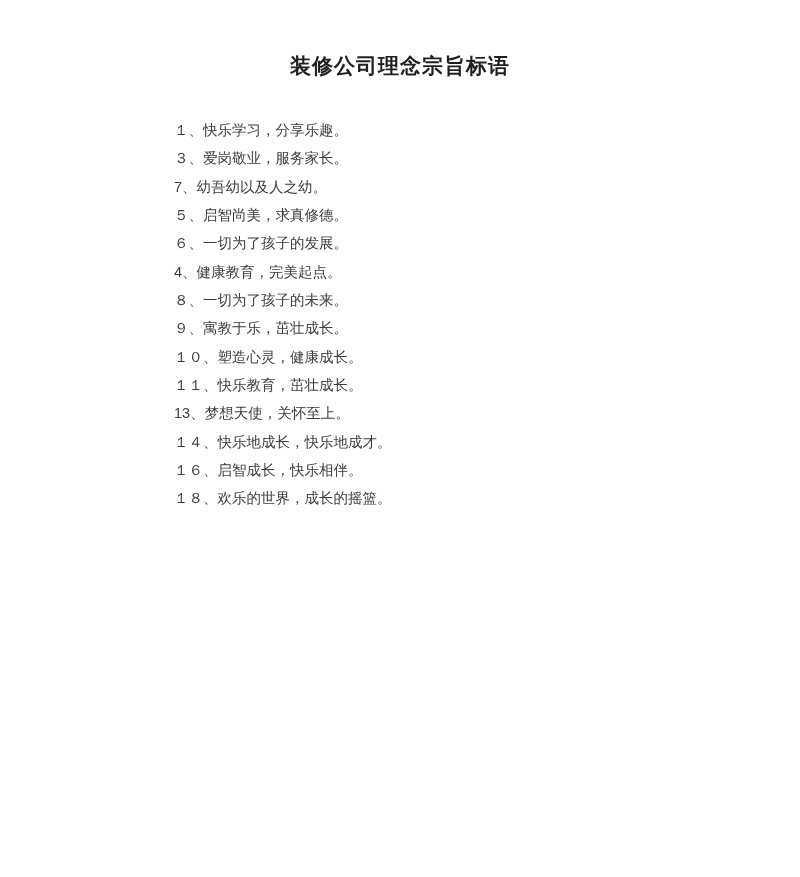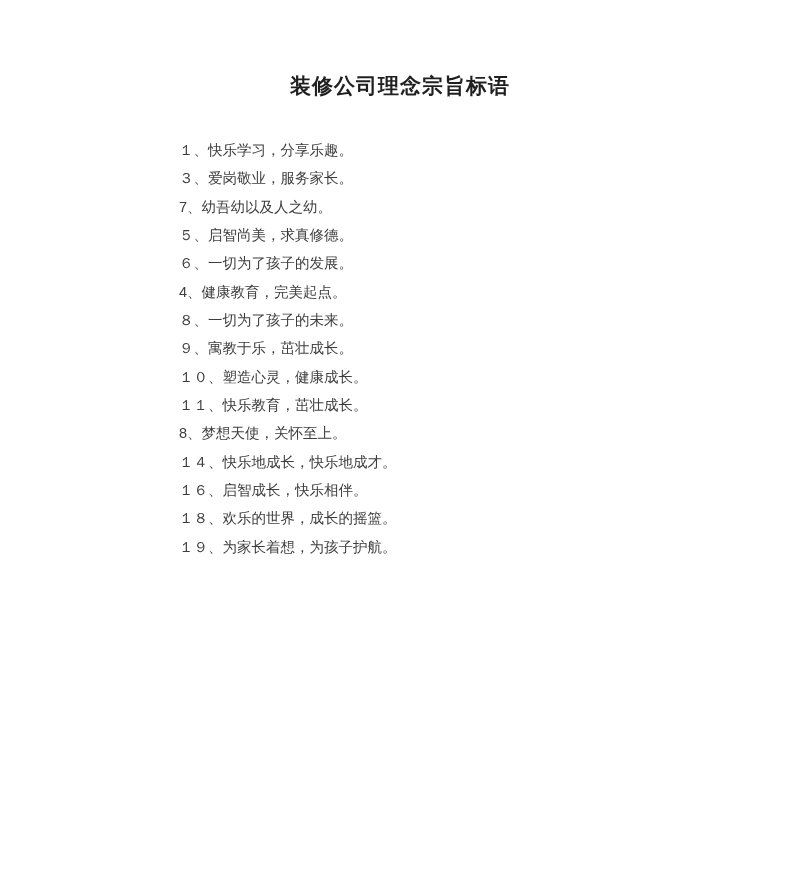--- a/index.html
+++ b/index.html
@@ -11,35 +11,35 @@
     width: 800px;
     height: 877px;
     overflow: hidden;
     font-family: "Liberation Sans", "DejaVu Sans", sans-serif;
   }
   .doc-page {
     width: 800px;
     height: 877px;
     background: #ffffff;
     box-sizing: border-box;
-    padding-top: 72px;
+    padding-top: 52px;
   }
   .doc-title {
     margin: 0;
     text-align: center;
     font-size: 21px;
     line-height: 28px;
     font-weight: bold;
     color: #1f1f1f;
     letter-spacing: 1px;
     font-family: "Liberation Sans", "DejaVu Sans", sans-serif;
   }
   .slogan-list {
     list-style: none;
-    margin: 36px 0 0 9px;
+    margin: 36px 0 0 4px;
     padding: 0 0 0 170px;
   }
   .slogan-list li {
     font-size: 14.5px;
     line-height: 28.35px;
     color: #3d3d3d;
     white-space: nowrap;
     font-family: "Liberation Sans", "DejaVu Sans", sans-serif;
   }
 </style>
@@ -52,19 +52,18 @@
     <li>１、快乐学习，分享乐趣。</li>
     <li>３、爱岗敬业，服务家长。</li>
     <li>7、幼吾幼以及人之幼。</li>
     <li>５、启智尚美，求真修德。</li>
     <li>６、一切为了孩子的发展。</li>
     <li>4、健康教育，完美起点。</li>
     <li>８、一切为了孩子的未来。</li>
     <li>９、寓教于乐，茁壮成长。</li>
     <li>１０、塑造心灵，健康成长。</li>
     <li>１１、快乐教育，茁壮成长。</li>
-    <li>8、梦想天使，关怀至上。</li>
+    <li>13、梦想天使，关怀至上。</li>
     <li>１４、快乐地成长，快乐地成才。</li>
     <li>１６、启智成长，快乐相伴。</li>
     <li>１８、欢乐的世界，成长的摇篮。</li>
-    <li>１９、为家长着想，为孩子护航。</li>
   </ul>
 </div>
 
 </body></html>

